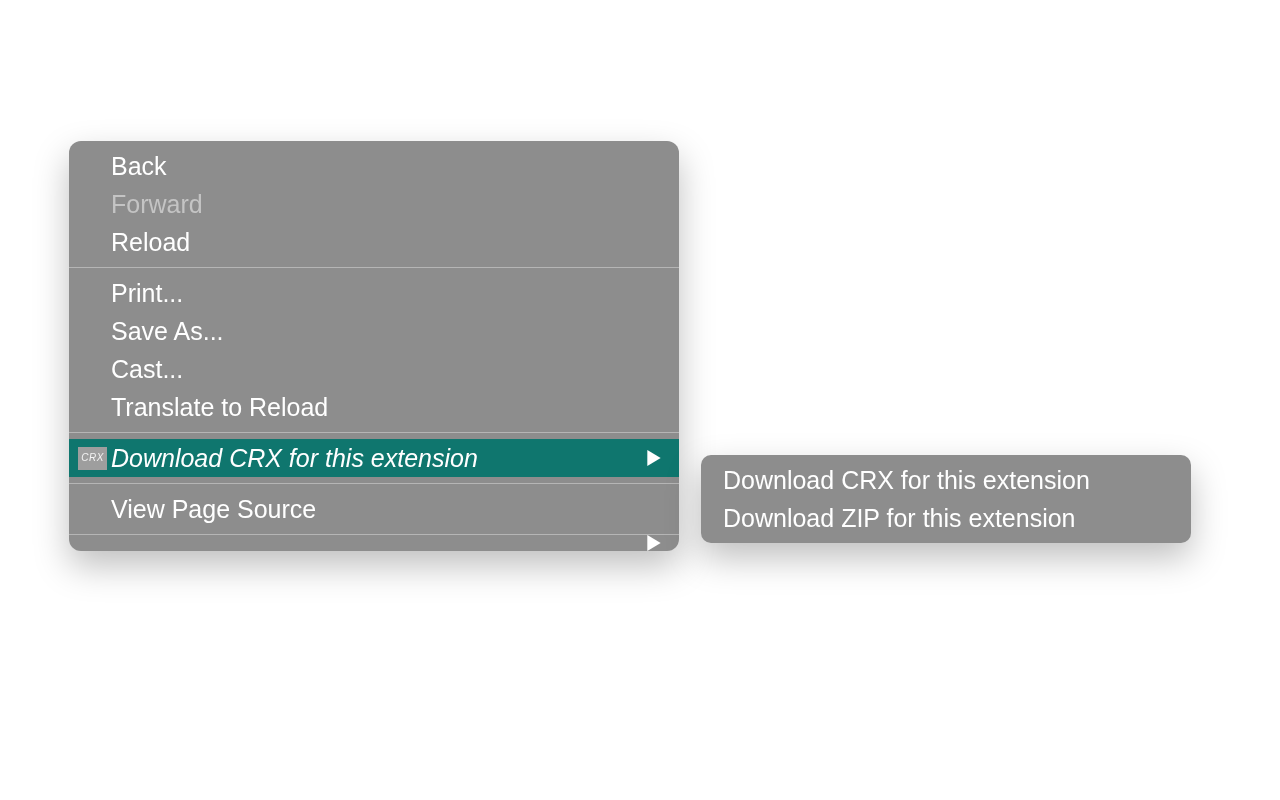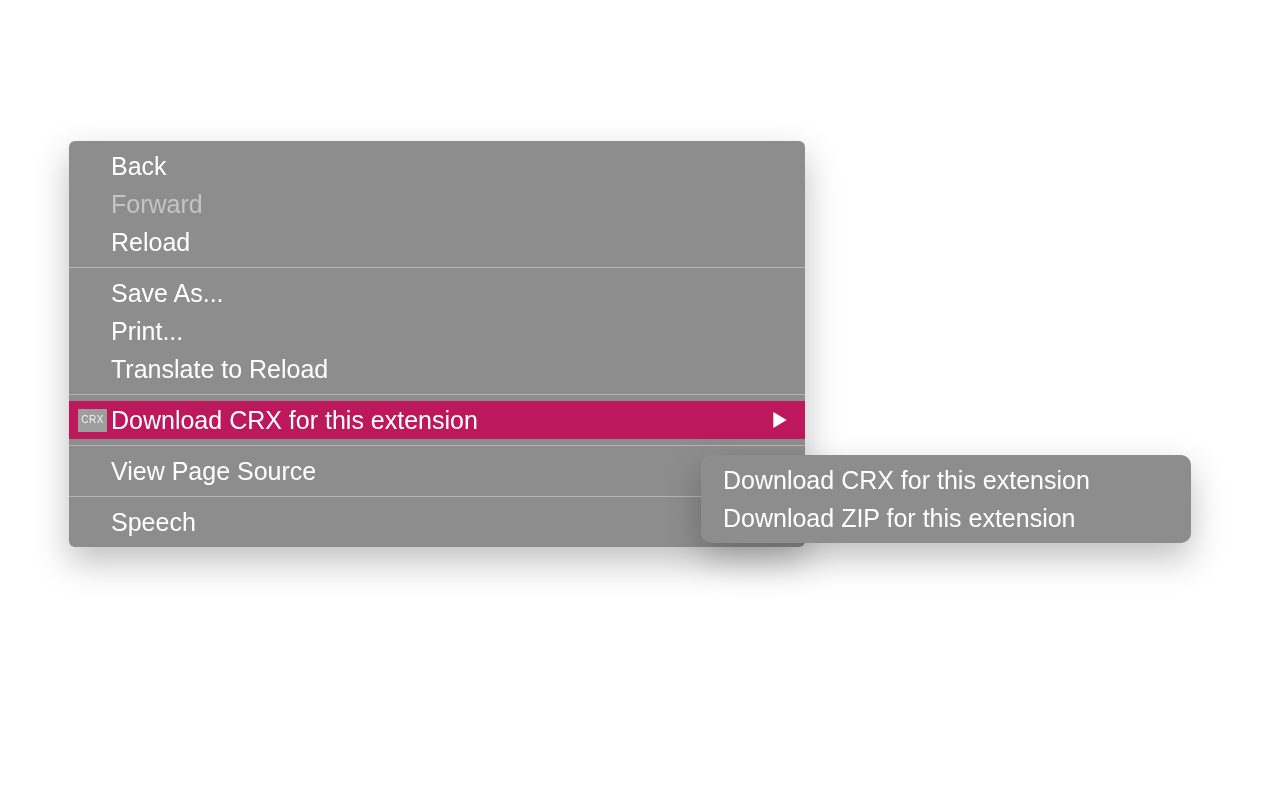--- a/index.html
+++ b/index.html
@@ -11,43 +11,44 @@
       font-family: -apple-system, BlinkMacSystemFont, "Helvetica Neue", Arial, sans-serif;
       background: #ffffff;
       width: 1280px;
       height: 800px;
       position: relative;
     }
     .context-menu {
       position: absolute;
       top: 141px;
       left: 69px;
-      width: 736px;
+      width: 610px;
       background: #8d8d8d;
-      border-radius: 6px;
+      border-radius: 12px;
       box-shadow: 0 15px 35px rgba(0,0,0,0.25);
       overflow: hidden;
       padding: 6px 0;
     }
     .menu-item {
       display: flex;
       align-items: center;
       padding: 2px 18px 2px 42px;
       font-size: 25px;
       line-height: 34px;
       color: #ffffff;
       cursor: default;
       position: relative;
     }
     .menu-item.disabled {
       color: #c4c4c4;
       align-items: flex-end;
     }
     .menu-item.selected {
-      background: #be185d;
+      background: #0f766e;
+      font-style: italic;
     }
     .menu-divider {
       height: 1px;
       background: #b5b5b5;
       margin: 6px 0;
     }
     .menu-item .icon-badge {
       position: absolute;
       left: 9px;
       width: 29px;
@@ -101,24 +102,27 @@
   <div class="menu-item disabled">
     <span class="text-content">Forward</span>
   </div>
   <div class="menu-item">
     <span class="text-content">Reload</span>
   </div>
 
   <div class="menu-divider"></div>
 
   <div class="menu-item">
+    <span class="text-content">Print...</span>
+  </div>
+  <div class="menu-item">
     <span class="text-content">Save As...</span>
   </div>
   <div class="menu-item">
-    <span class="text-content">Print...</span>
+    <span class="text-content">Cast...</span>
   </div>
   <div class="menu-item">
     <span class="text-content">Translate to Reload</span>
   </div>
 
   <div class="menu-divider"></div>
 
   <div class="menu-item selected">
     <span class="icon-badge">CRX</span>
     <span class="text-content">Download CRX for this extension</span>
@@ -131,21 +135,20 @@
 
   <div class="menu-divider"></div>
 
   <div class="menu-item">
     <span class="text-content">View Page Source</span>
   </div>
 
   <div class="menu-divider"></div>
 
   <div class="menu-item">
-    <span class="text-content">Speech</span>
     <span class="submenu-arrow">
       <svg viewBox="0 0 10 12">
           <path d="M0 0 L10 6 L0 12 Z"></path>
         </svg>
     </span>
   </div>
 </div>
 
 <div class="submenu">
   <div class="menu-item">

